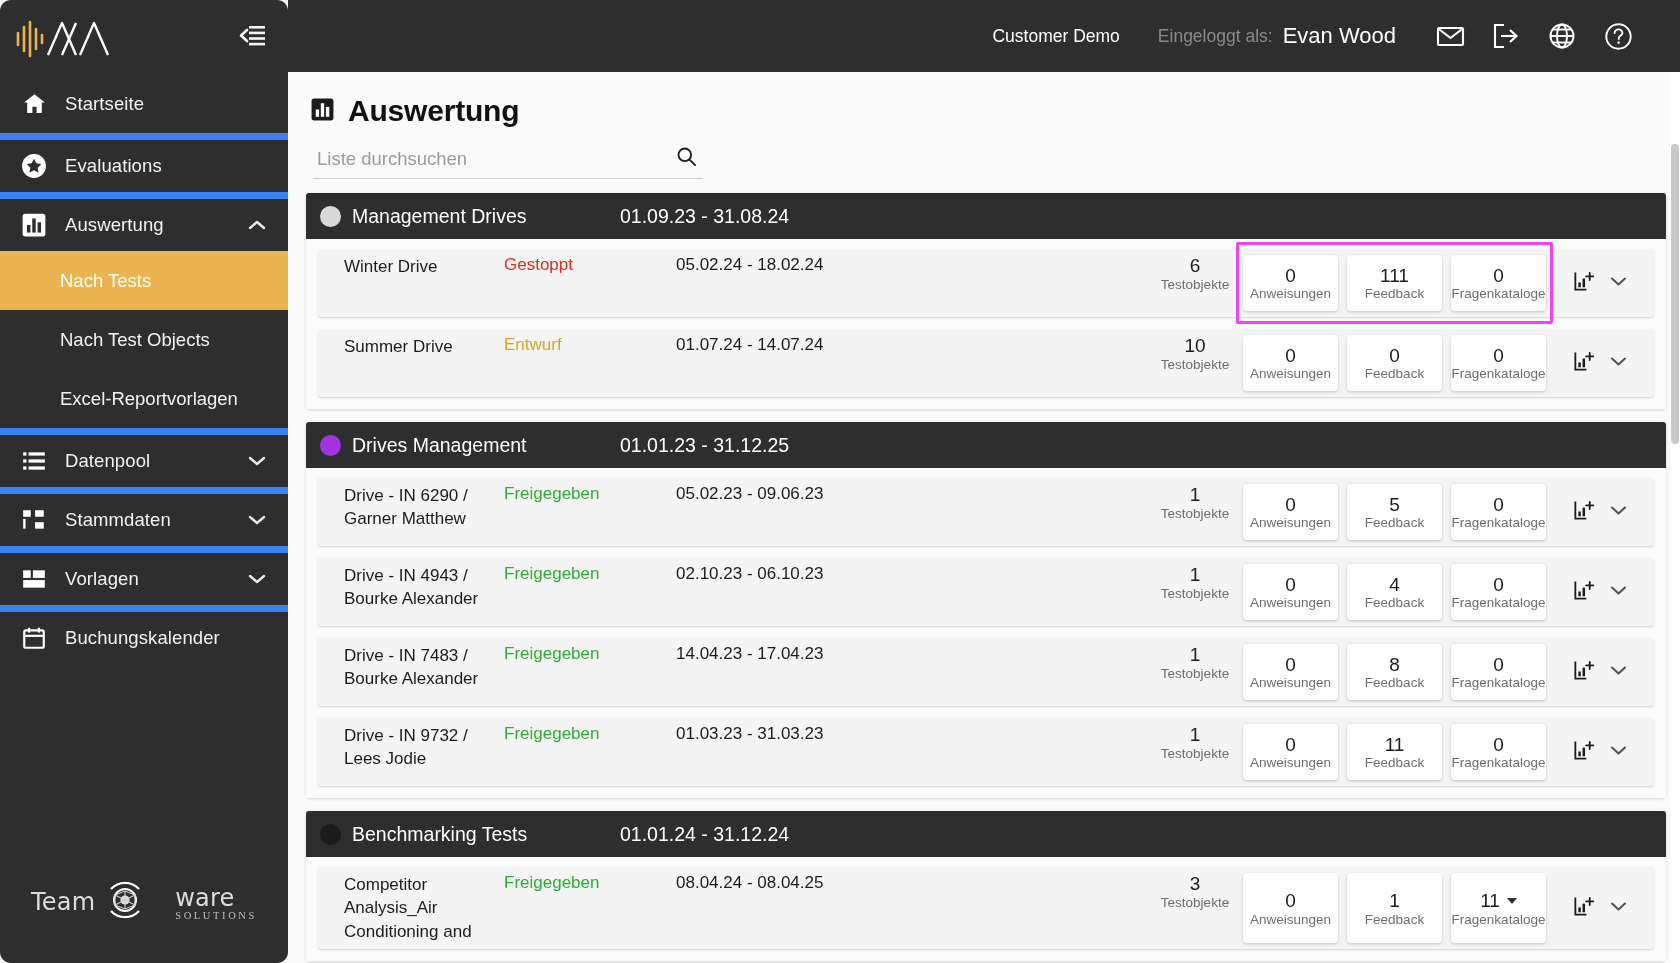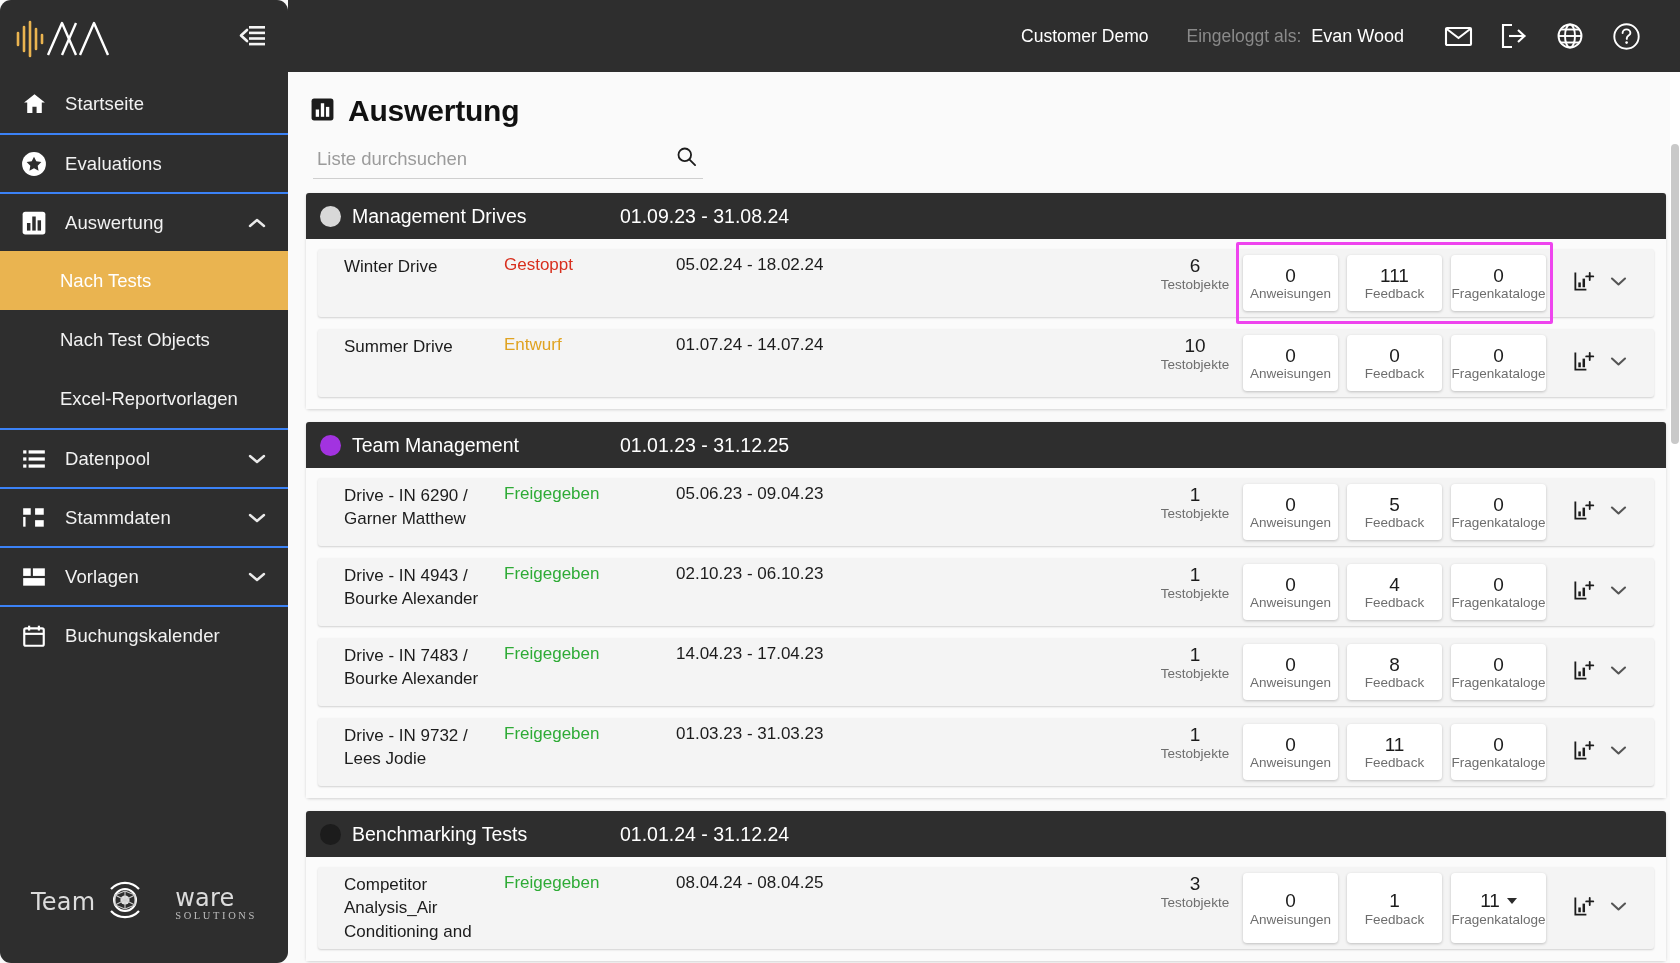--- a/index.html
+++ b/index.html
@@ -25,21 +25,21 @@
     padding: 0 22px 0 14px;
   }
   .logo-mark { display: flex; align-items: flex-end; height: 44px; }
   .collapse-btn { cursor: pointer; opacity: .95; }
 
   .sb-nav { display: flex; flex-direction: column; }
   .sb-item {
     display: flex; align-items: center; gap: 17px;
     height: 59px; padding: 0 22px 0 20px;
     color: #f2f2f2; font-size: 18.5px; cursor: pointer;
-    border-top: 2px solid #3b82f6;
+    border-top: 7px solid #3b82f6;
     position: relative;
   }
   .sb-item:first-child { border-top: none; }
   .sb-item .ic { width: 28px; display: flex; align-items: center; justify-content: center; flex: 0 0 28px; }
   .sb-item .lbl { flex: 1; letter-spacing: .1px; }
   .sb-item .chev { opacity: .9; }
   .sb-sub {
     display: flex; align-items: center;
     height: 59px; padding-left: 60px;
     color: #f2f2f2; font-size: 18.5px; cursor: pointer;
@@ -51,25 +51,25 @@
     display: flex; justify-content: center;
   }
   .tw-logo { display: flex; align-items: center; gap: 0px; }
   .tw-text { font-size: 24px; color: #dcdcdc; letter-spacing: .2px; font-family: "DejaVu Sans", sans-serif; }
   .tw-sol { font-size: 10.5px; color: #bdbdbd; letter-spacing: 2.6px; margin-top: 14px; }
 
   
   .main { flex: 1; height: 963px; display: flex; flex-direction: column; background: #fafafa; }
   .topbar {
     height: 72px; background: #2e2e2e; display: flex; align-items: center;
-    justify-content: flex-end; padding-right: 26px; gap: 0;
+    justify-content: flex-end; padding-right: 34px; gap: 0;
   }
   .tb-customer { color: #ffffff; font-size: 17.5px; margin-right: 38px; }
   .tb-loggedlabel { color: #8a8a8a; font-size: 17.5px; margin-right: 10px; }
-  .tb-user { color: #ffffff; font-size: 18px; margin-right: 26px; }
+  .tb-user { color: #ffffff; font-size: 22px; margin-right: 26px; }
   .tb-icon { width: 56px; height: 46px; display: flex; align-items: center; justify-content: center; cursor: pointer; }
 
   .content { flex: 1; overflow: hidden; padding: 0 0 0 0; position: relative; }
 
   .page-head { padding: 22px 0 0 22px; }
   .page-title { display: flex; align-items: center; gap: 13px; }
   .page-title .ttl { font-size: 30px; font-weight: bold; color: #111; letter-spacing: -.2px; }
 
   .search-wrap {
     margin: 14px 0 0 3px; width: 390px;
@@ -464,28 +464,28 @@
                   <span class="act-ic"><svg width="19" height="13" viewBox="0 0 19 13">
                       <polyline points="3,3.5 9.5,9.5 16,3.5" fill="none" stroke="#555" stroke-width="2.1" stroke-linecap="round" stroke-linejoin="round"></polyline>
                     </svg></span>
                 </div>
               </div>
             </div>
           </div>
           <div class="group">
             <div class="group-head">
               <span class="g-dot" style="background:#a233e0;"></span>
-              <span class="g-name">Team Management</span>
+              <span class="g-name">Drives Management</span>
               <span class="g-range">01.01.23 - 31.12.25</span>
             </div>
             <div class="group-body">
               <div class="row">
                 <div class="c-name">Drive - IN 6290 / Garner Matthew</div>
                 <div class="c-status green">Freigegeben</div>
-                <div class="c-dates">05.06.23 - 09.04.23</div>
+                <div class="c-dates">05.02.23 - 09.06.23</div>
                 <div class="c-spacer"></div>
                 <div class="c-count">
                   <div class="num">1</div>
                   <div class="cap">Testobjekte</div>
                 </div>
                 <div class="chips">
                   <div class="chip">
                     <div class="num">0</div>
                     <div class="cap">Anweisungen</div>
                   </div>

